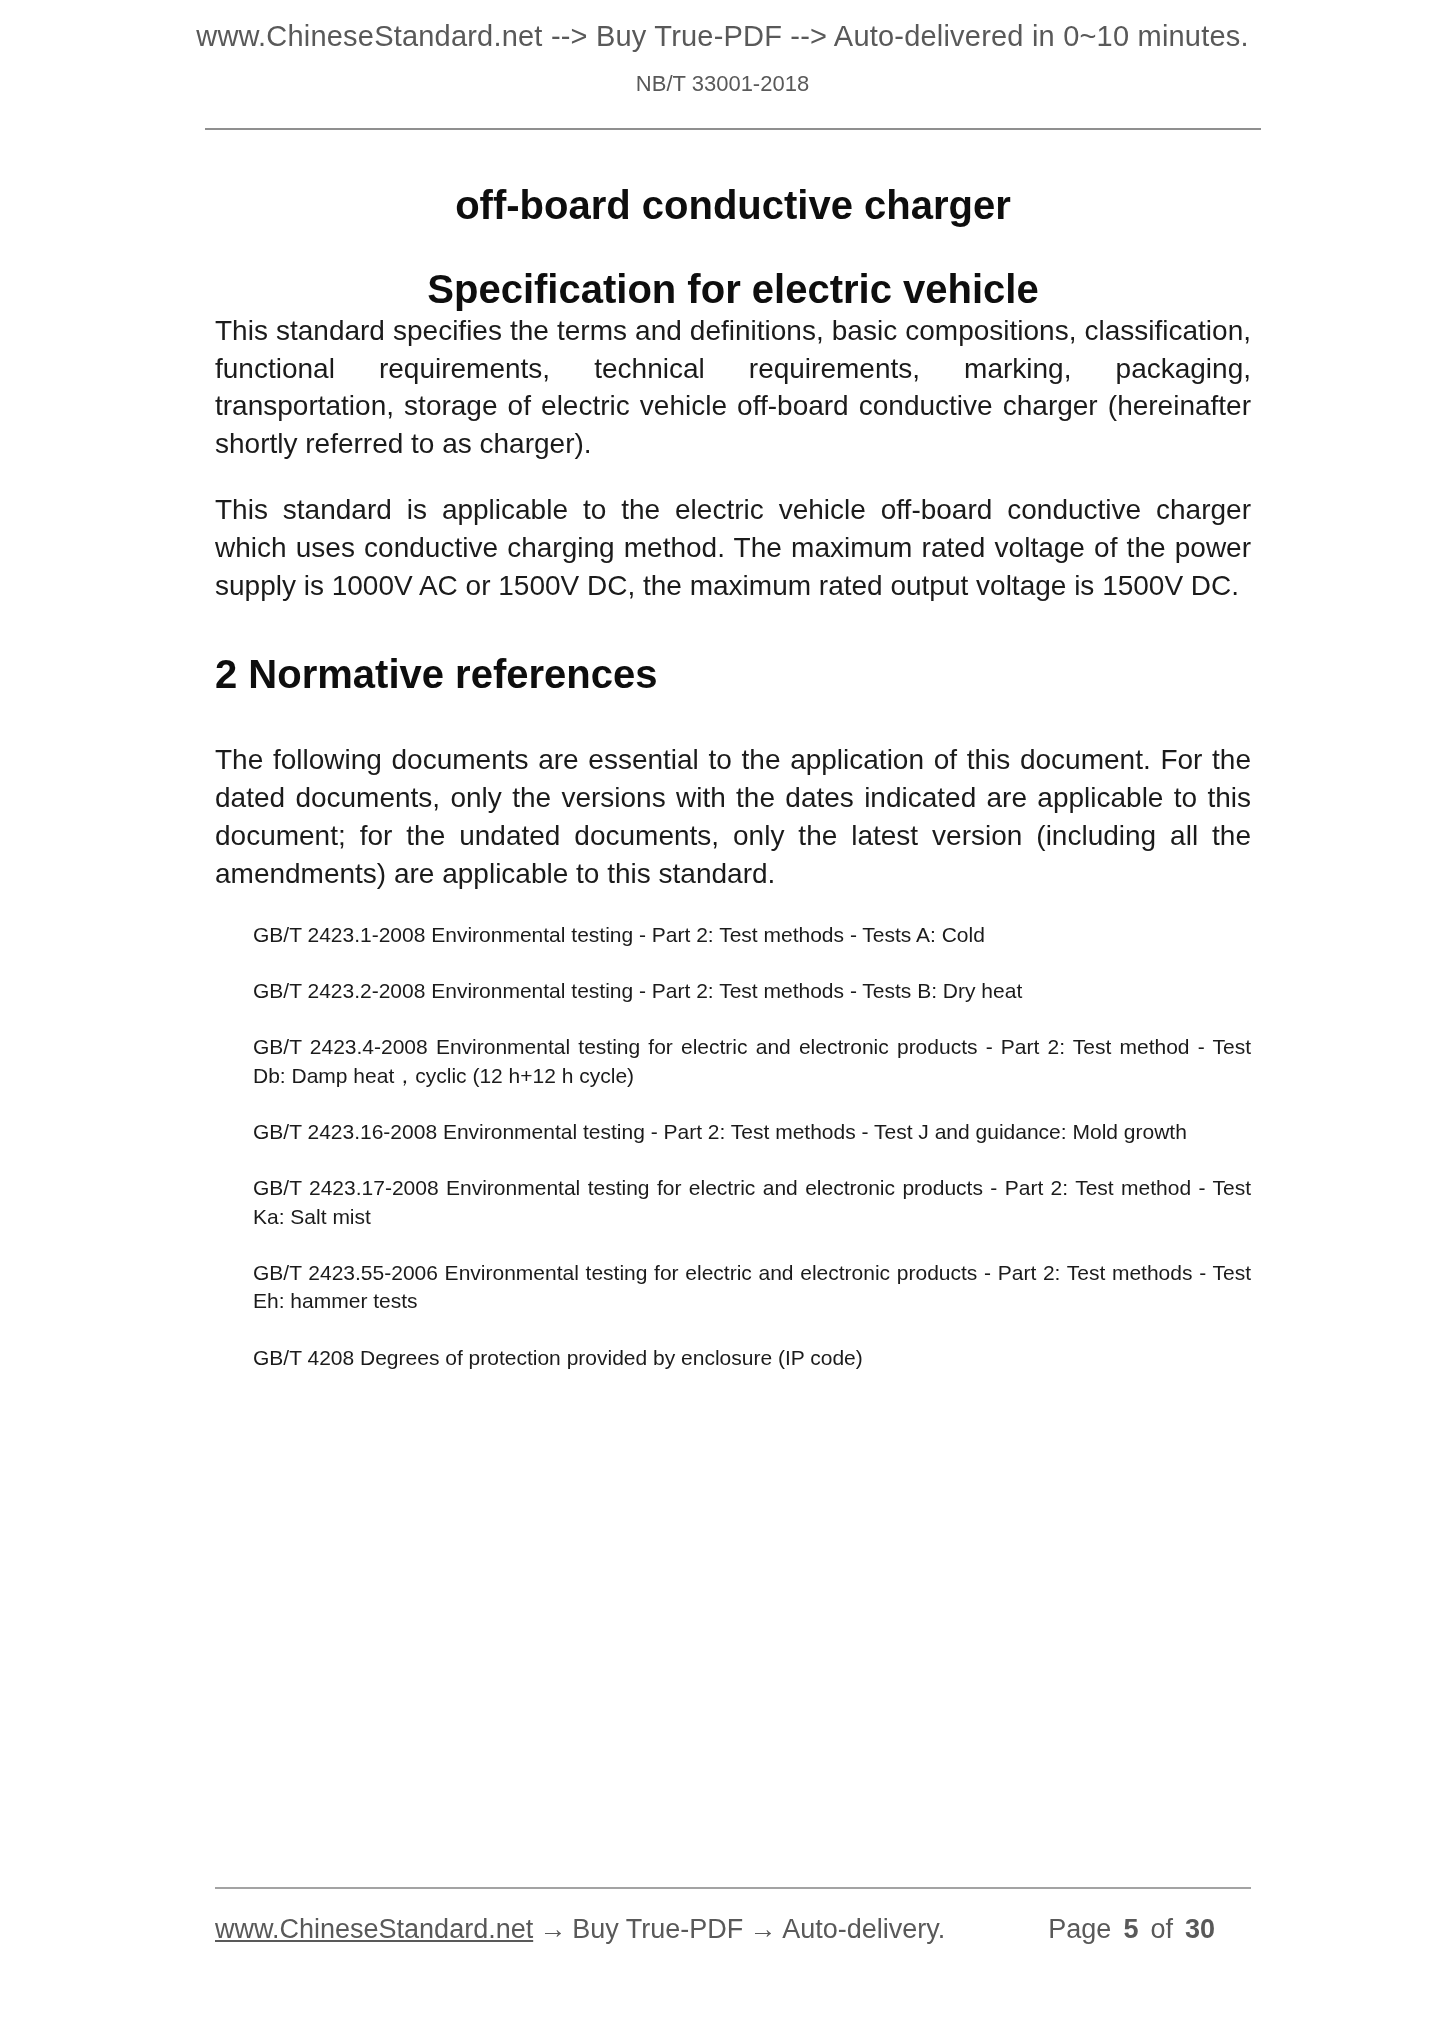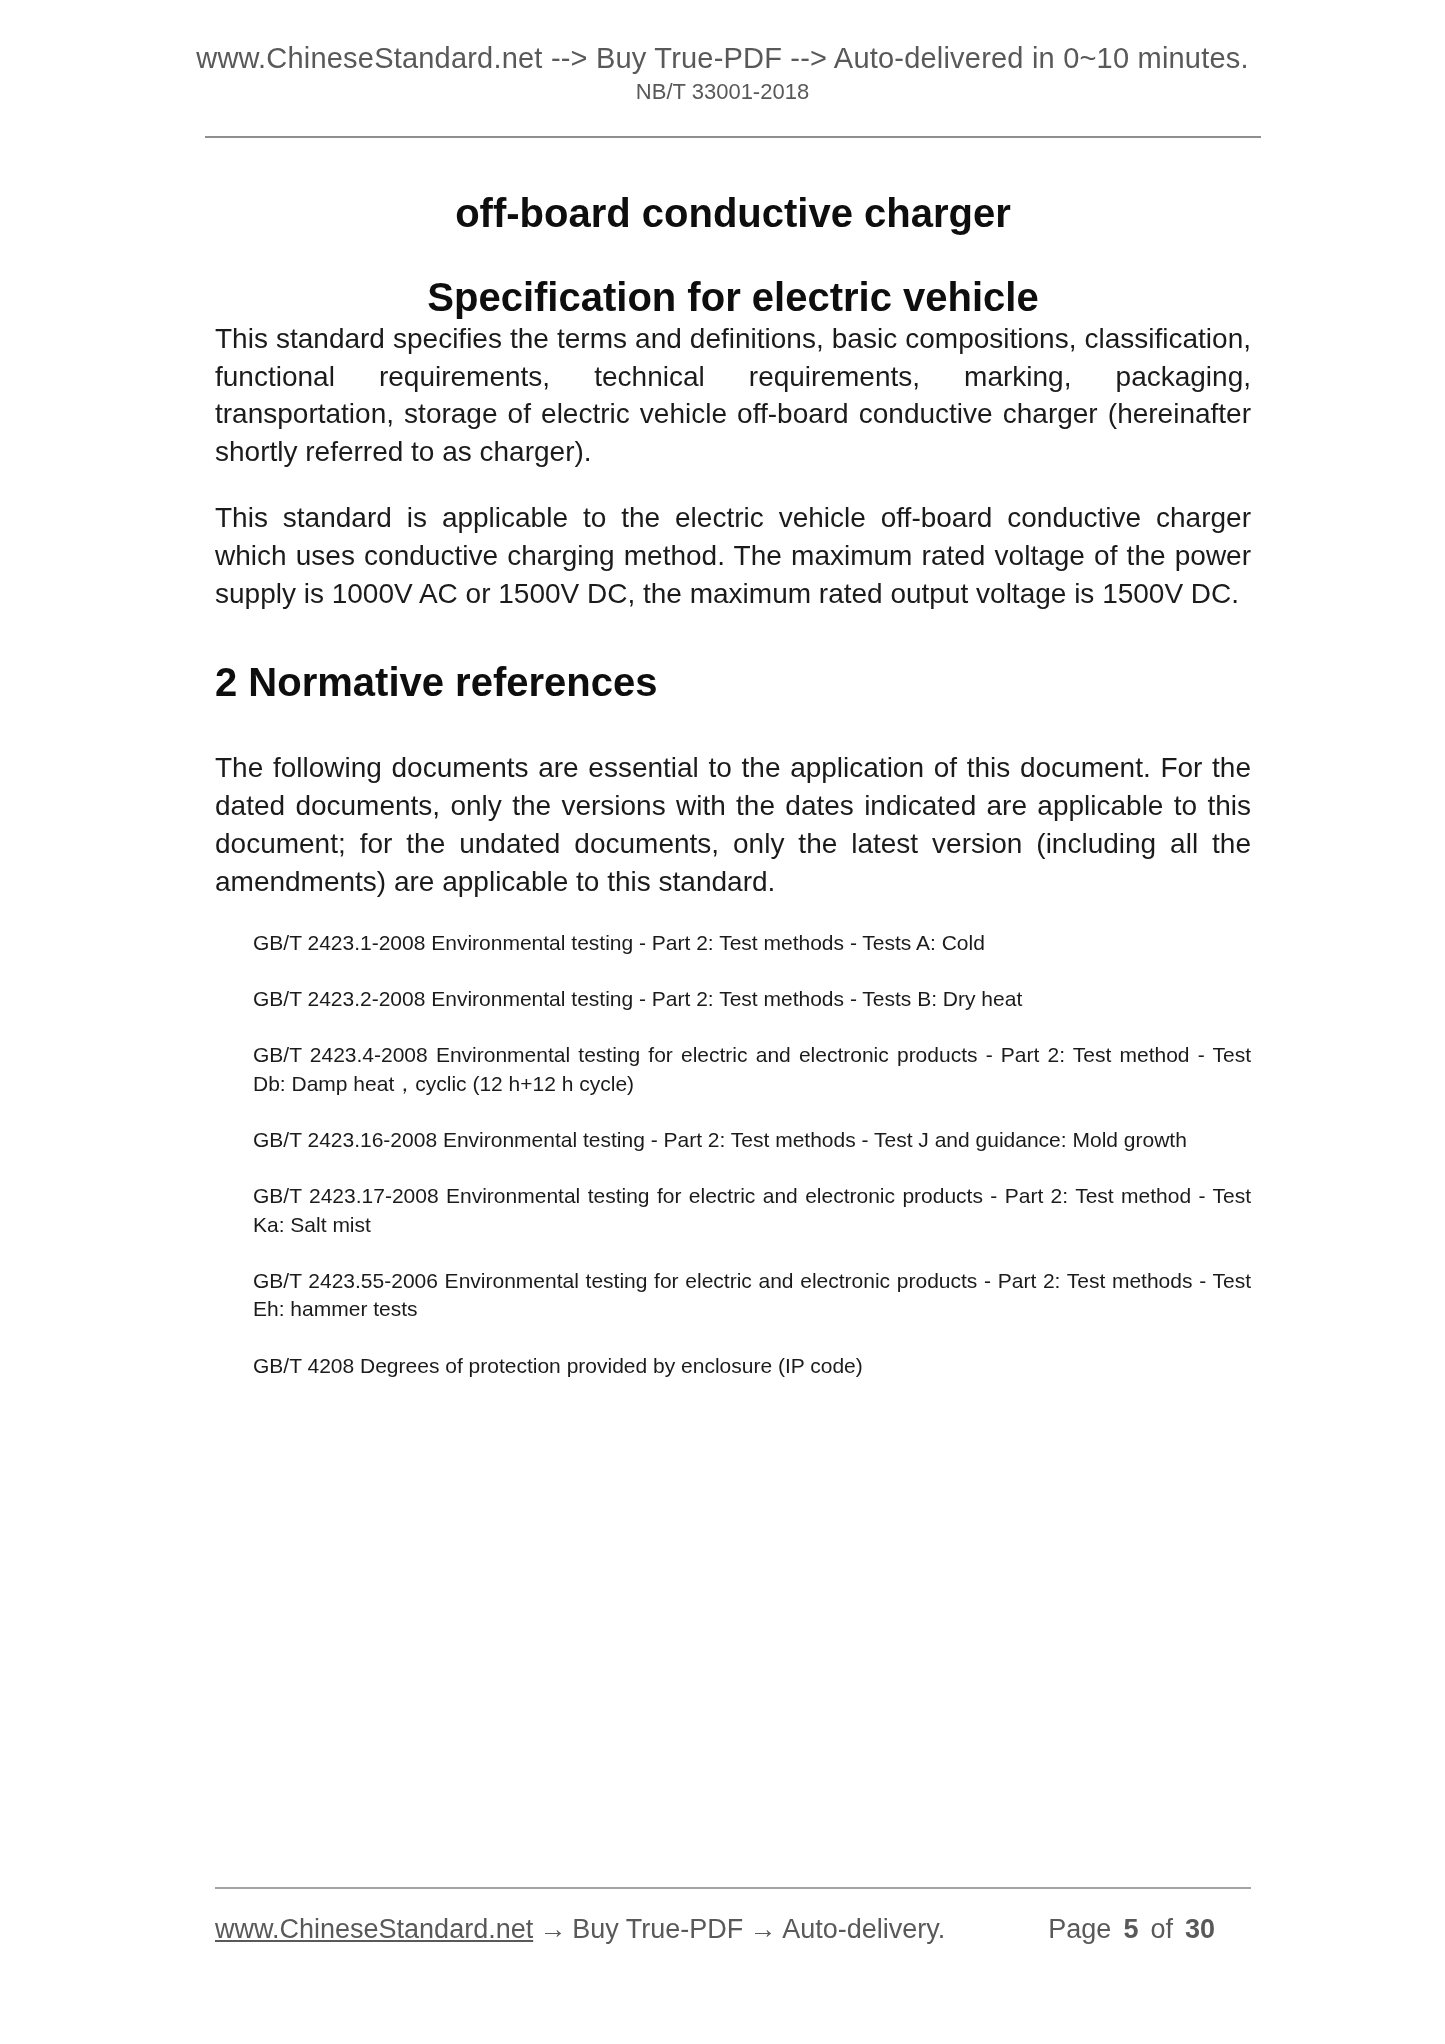--- a/index.html
+++ b/index.html
@@ -7,32 +7,32 @@
   .page {
     position: relative;
     width: 1445px;
     height: 2044px;
     background: #ffffff;
     overflow: hidden;
     font-family: "Liberation Sans", "DejaVu Sans", sans-serif;
     color: #1b1b1b;
   }
   
-  .page-header { padding-top: 40px; text-align: center; }
+  .page-header { padding-top: 18px; text-align: center; }
   .header-tagline {
     font-size: 29px;
     line-height: 1.25;
     color: #595959;
     letter-spacing: 0.2px;
   }
   .standard-number {
     font-size: 22px;
     line-height: 1.3;
     color: #595959;
-    margin-top: 2px;
+    margin-top: 16px;
   }
   .header-rule {
     width: 1056px;
     margin: 29px auto 0 205px;
     border: 0;
     border-top: 2px solid #8f8f8f;
   }
   
   .content { width: 1036px; margin-left: 215px; }
   .doc-title { margin-top: 52px; text-align: center; color: #0e0e0e; }

